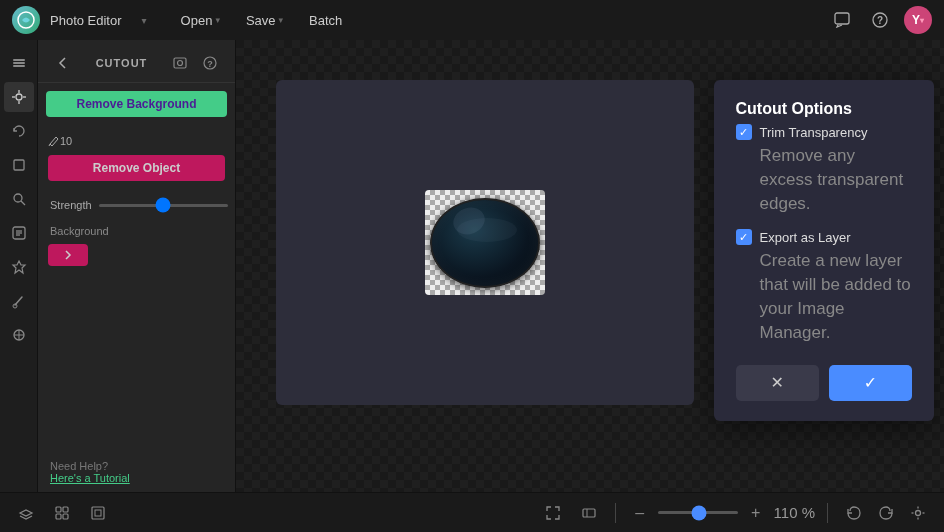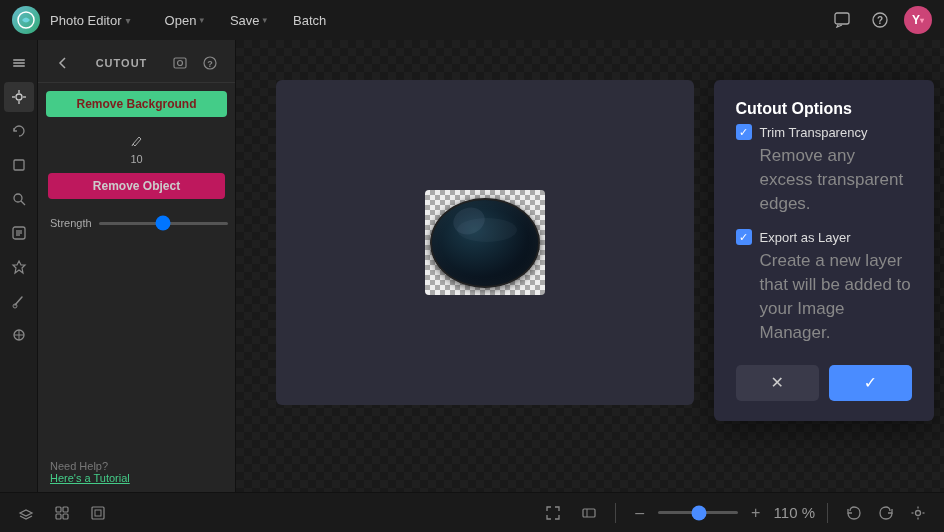--- a/index.html
+++ b/index.html
@@ -27,21 +27,21 @@
     .topbar-logo {
       width: 28px; height: 28px;
       border-radius: 50%;
       background: linear-gradient(135deg, #6bc, #3a7);
       display: flex; align-items: center; justify-content: center;
       font-size: 13px; font-weight: bold; color: #fff;
       margin-right: 6px;
     }
     .topbar-title {
       font-size: 13px; color: #ccc; margin-right: 18px;
-      display: flex; align-items: center; gap: 4px;
+      display: flex; align-items: center; gap: 20px;
     }
     .topbar-nav {
       display: flex; align-items: center; gap: 2px; flex: 1;
     }
     .topbar-nav-item {
       padding: 4px 12px;
       font-size: 13px; color: #ccc;
       border-radius: 4px;
       cursor: pointer;
       display: flex; align-items: center; gap: 3px;
@@ -116,21 +116,21 @@
       font-size: 13px; color: #999; cursor: pointer;
     }
 
     .sidebar-section {
       padding: 8px;
     }
     .sidebar-btn {
       display: flex; align-items: center; justify-content: center;
       width: 100%; padding: 6px 10px;
       background: #4c8; border: none; border-radius: 4px;
-      color: #7f1d1d; font-size: 12px; font-weight: 600; cursor: pointer;
+      color: #4c1d95; font-size: 12px; font-weight: 600; cursor: pointer;
       margin-bottom: 6px;
     }
     .sidebar-btn.secondary {
       background: #be185d; color: #ccc;
     }
 
     .sidebar-label {
       font-size: 11px; color: #888; padding: 4px 2px 2px;
     }
     .sidebar-slider-row {
@@ -441,40 +441,50 @@
       </div>
     </div>
 
     <div class="sidebar-section">
       <button class="sidebar-btn">
         <span>Remove Background</span>
       </button>
     </div>
 
     <div style="padding: 4px 10px;">
-      <div style="display:flex;align-items:center;gap:6px;margin-bottom:8px;flex-direction:column;">
+      <div style="display:flex;align-items:center;margin-bottom:8px;">
         <svg width="12" height="12" viewBox="0 0 12 12" fill="none">
           <path d="M2 9 L8 2 L10 4 L4 11 Z" stroke="#aaa" stroke-width="1" fill="none"></path>
           <line x1="2" y1="9" x2="1" y2="11" stroke="#aaa" stroke-width="1"></line>
         </svg>
         <span style="font-size:11px;color:#aaa;">10</span>
       </div>
 
       <button class="sidebar-btn secondary">
         <span>Remove Object</span>
       </button>
     </div>
 
     <div style="padding: 4px 10px 0;">
       <div class="sidebar-slider-row">
         <span class="sidebar-slider-label">Strength</span>
         <input type="range" class="sidebar-slider" value="50" min="0" max="100" style="flex: 1 1 0%;">
       </div>
     </div>
 
+    <div style="padding: 6px 10px;">
+      <span class="sidebar-label">Background</span>
+      <div style="margin-top:5px;">
+        <button class="sidebar-btn secondary" style="width:40px;padding:4px;">
+          <svg width="14" height="14" viewBox="0 0 14 14" fill="none">
+            <polyline points="5,3 9,7 5,11" stroke="#ccc" stroke-width="1.5"></polyline>
+          </svg>
+        </button>
+      </div>
+    </div>
 
     <div class="sidebar-footer">
       <div>
         <span>Need Help?</span>
       </div>
       <div>
         <a>Here's a Tutorial</a>
       </div>
     </div>
   </div>

